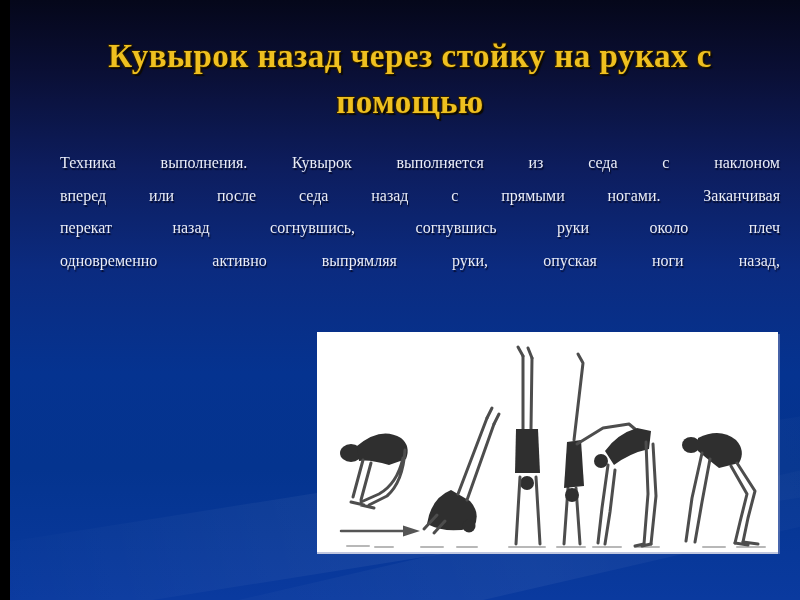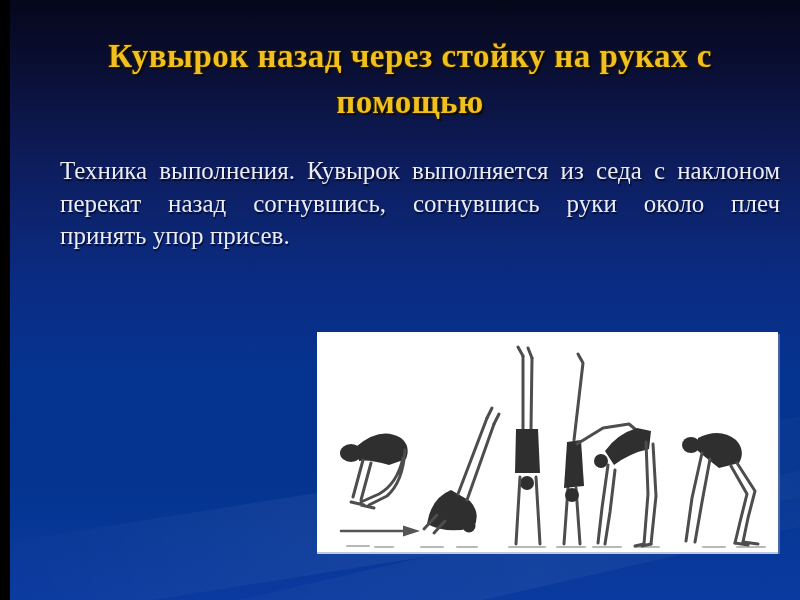--- a/index.html
+++ b/index.html
@@ -23,22 +23,22 @@
     transform:rotate(-13deg);
   }
   .title {
     position:absolute; top:33px; left:0; width:100%;
     text-align:center; font-weight:bold; font-size:33px; line-height:46px;
     color:#efc01f; letter-spacing:0.5px;
     text-shadow:-1px -1px 0 #2b1d02, 1px -1px 0 #2b1d02,
                 -1px 1px 0 #2b1d02, 2px 2px 1px #0d0900;
   }
   .bodytext {
-    position:absolute; left:50px; top:155px; width:720px;
-    font-size:25px; line-height:32.6px; color:#eaedf8;
+    position:absolute; left:50px; top:147px; width:720px;
+    font-size:16px; line-height:32.6px; color:#eaedf8;
     text-shadow:1px 2px 1px rgba(4,9,38,0.9);
   }
   .body-line { text-align:justify; text-align-last:justify; white-space:normal; }
   .body-line.last { text-align-last:left; }
   .figure {
     position:absolute; left:307px; top:332px; width:461px; height:220px;
     background:#ffffff;
     box-shadow:0 2px 0 rgba(205,210,228,0.9), 2px 2px 0 rgba(150,160,200,0.45);
   }
   .figure svg { display:block; }
@@ -50,22 +50,23 @@
   <div class="swoosh swoosh-a"></div>
   <div class="swoosh swoosh-b"></div>
 
   <div class="title">
     <div class="title-line">Кувырок назад через стойку на руках с</div>
     <div class="title-line">помощью</div>
   </div>
 
   <div class="bodytext">
     <div class="body-line">Техника  выполнения. Кувырок выполняется из седа с наклоном</div>
+    <div class="body-line">вперед или после седа назад с прямыми ногами. Заканчивая</div>
     <div class="body-line">перекат назад согнувшись, согнувшись руки около плеч</div>
-    <div class="body-line last">принять упор присев.</div>
+    <div class="body-line">одновременно активно выпрямляя руки, опуская ноги назад,</div>
   </div>
 
   <div class="figure">
     <svg width="461" height="220" viewBox="0 0 461 220" fill="none" stroke="#4d4d4d" stroke-width="3" stroke-linecap="round" stroke-linejoin="round">
 
       <path stroke="#b8b8b8" stroke-width="2" d="M30 214 L52 214 M58 215 L76 215 M104 215 L126 215 M140 215 L160 215 M192 215 L228 215 M240 215 L268 215 M276 215 L304 215 M318 215 L342 215 M386 215 L408 215 M420 215 L448 215"></path>
 
       <g>
         <ellipse cx="34" cy="121" rx="11" ry="9" fill="#2f2f2f" stroke="none"></ellipse>
         <path d="M40 114 Q64 94 84 106 Q94 114 89 127 L72 133 Q52 127 42 129 Z" fill="#2f2f2f" stroke="none"></path>

